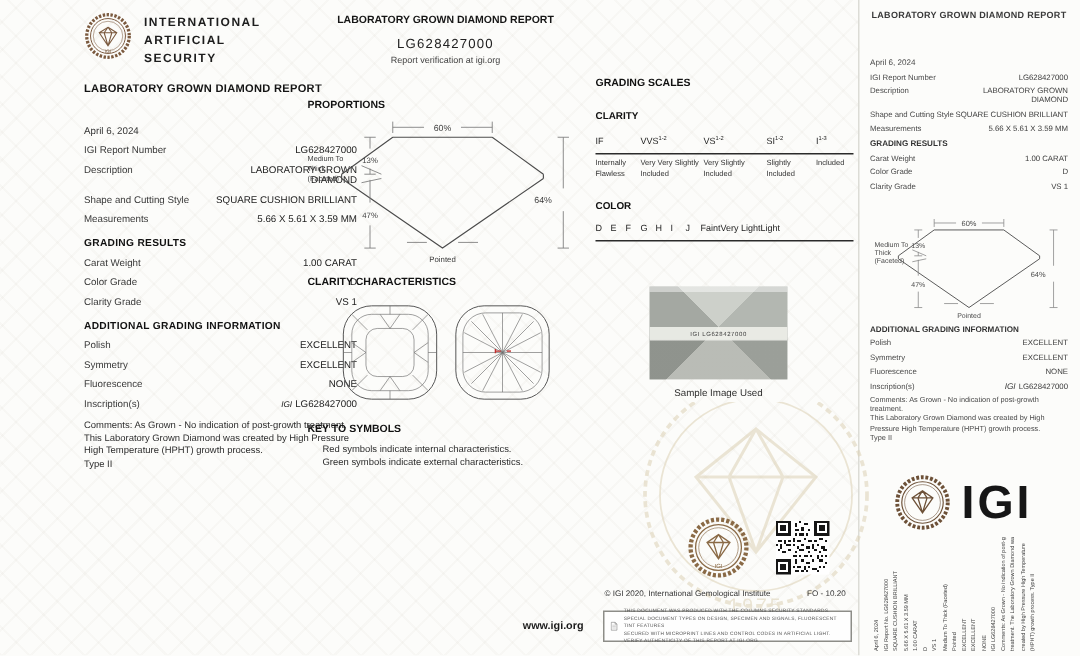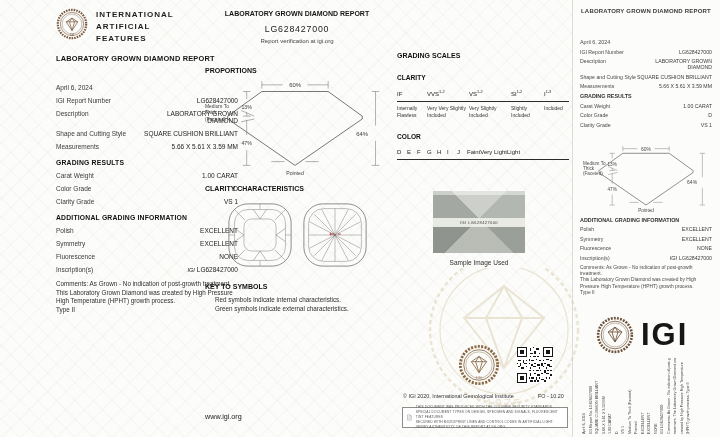--- a/index.html
+++ b/index.html
@@ -37,22 +37,22 @@
   .mid-title { font-size:7px; font-weight:bold; color:#161616; }
   .mid-number { margin-top:7px; font-size:8.8px; letter-spacing:0.8px; color:#222; }
   .mid-verif { margin-top:4px; font-size:6px; color:#444; }
   .prop-head { margin-top:23px; font-size:7px; font-weight:bold; color:#111; }
   .prop-svg { display:block; margin-top:4px; }
   .cc-head { margin-top:8px; font-size:7px; font-weight:bold; color:#111; }
   .plots { display:flex; gap:9px; margin-top:10px; justify-content:center; }
   .keys-head { margin-top:15px; font-size:7px; font-weight:bold; color:#111; }
   .key-line { margin:6px 0 0 10px; font-size:6.3px; color:#2e2e2e; }
   .key-line.g { margin-top:2px; }
-  .website { position:absolute; left:205px; top:412px; width:184px; text-align:left;
-             font-size:7.2px; font-weight:normal; color:#1a1a1a; }
+  .website { position:absolute; left:205px; top:412px; width:184px; text-align:right;
+             font-size:7.2px; font-weight:bold; color:#1a1a1a; }
 
   
   .panel-scales { position:absolute; left:397px; top:52px; width:172px; }
   .gs-head { font-size:7px; font-weight:bold; color:#111; }
   .sub-head { margin-top:15px; font-size:6.6px; font-weight:bold; color:#111; }
   .cl-grid { display:grid; grid-template-columns:30px 42px 42px 33px 25px; margin-top:9px; }
   .cl-grade { font-size:6px; color:#222; }
   .cl-grade sup { font-size:3.8px; }
   .cl-rule { margin-top:4px; border-top:1.4px solid #2b2b2b; }
   .cl-desc-grid { display:grid; grid-template-columns:30px 42px 42px 33px 25px; margin-top:3px; }
@@ -111,21 +111,21 @@
     <svg width="32" height="32" viewBox="0 0 44 44">
       <circle cx="22" cy="22" r="19.5" fill="none" stroke="#7b5a3f" stroke-width="3" stroke-dasharray="2.2 1.4"></circle>
       <circle cx="22" cy="22" r="16" fill="none" stroke="#7b5a3f" stroke-width="0.9"></circle>
       <circle cx="22" cy="22" r="13.5" fill="none" stroke="#7b5a3f" stroke-width="0.5"></circle>
       <path d="M22 14 L30 19 L22 31 L14 19 Z M14 19 H30 M22 14 L18.5 19 L22 31 M22 14 L25.5 19 L22 31" fill="none" stroke="#7b5a3f" stroke-width="1"></path>
       <text x="22" y="38" text-anchor="middle" font-size="4.5" fill="#7b5a3f">IGI</text>
     </svg>
     <div class="org-name">
       <div>INTERNATIONAL</div>
       <div>ARTIFICIAL</div>
-      <div>FEATURES</div>
+      <div>SECURITY</div>
     </div>
   </div>
 
   <div class="rpt-title">LABORATORY GROWN DIAMOND REPORT</div>
   <div class="date">April 6, 2024</div>
 
   <div class="row">
     <span class="lbl">IGI Report Number</span>
     <span class="val">LG628427000</span>
   </div>

